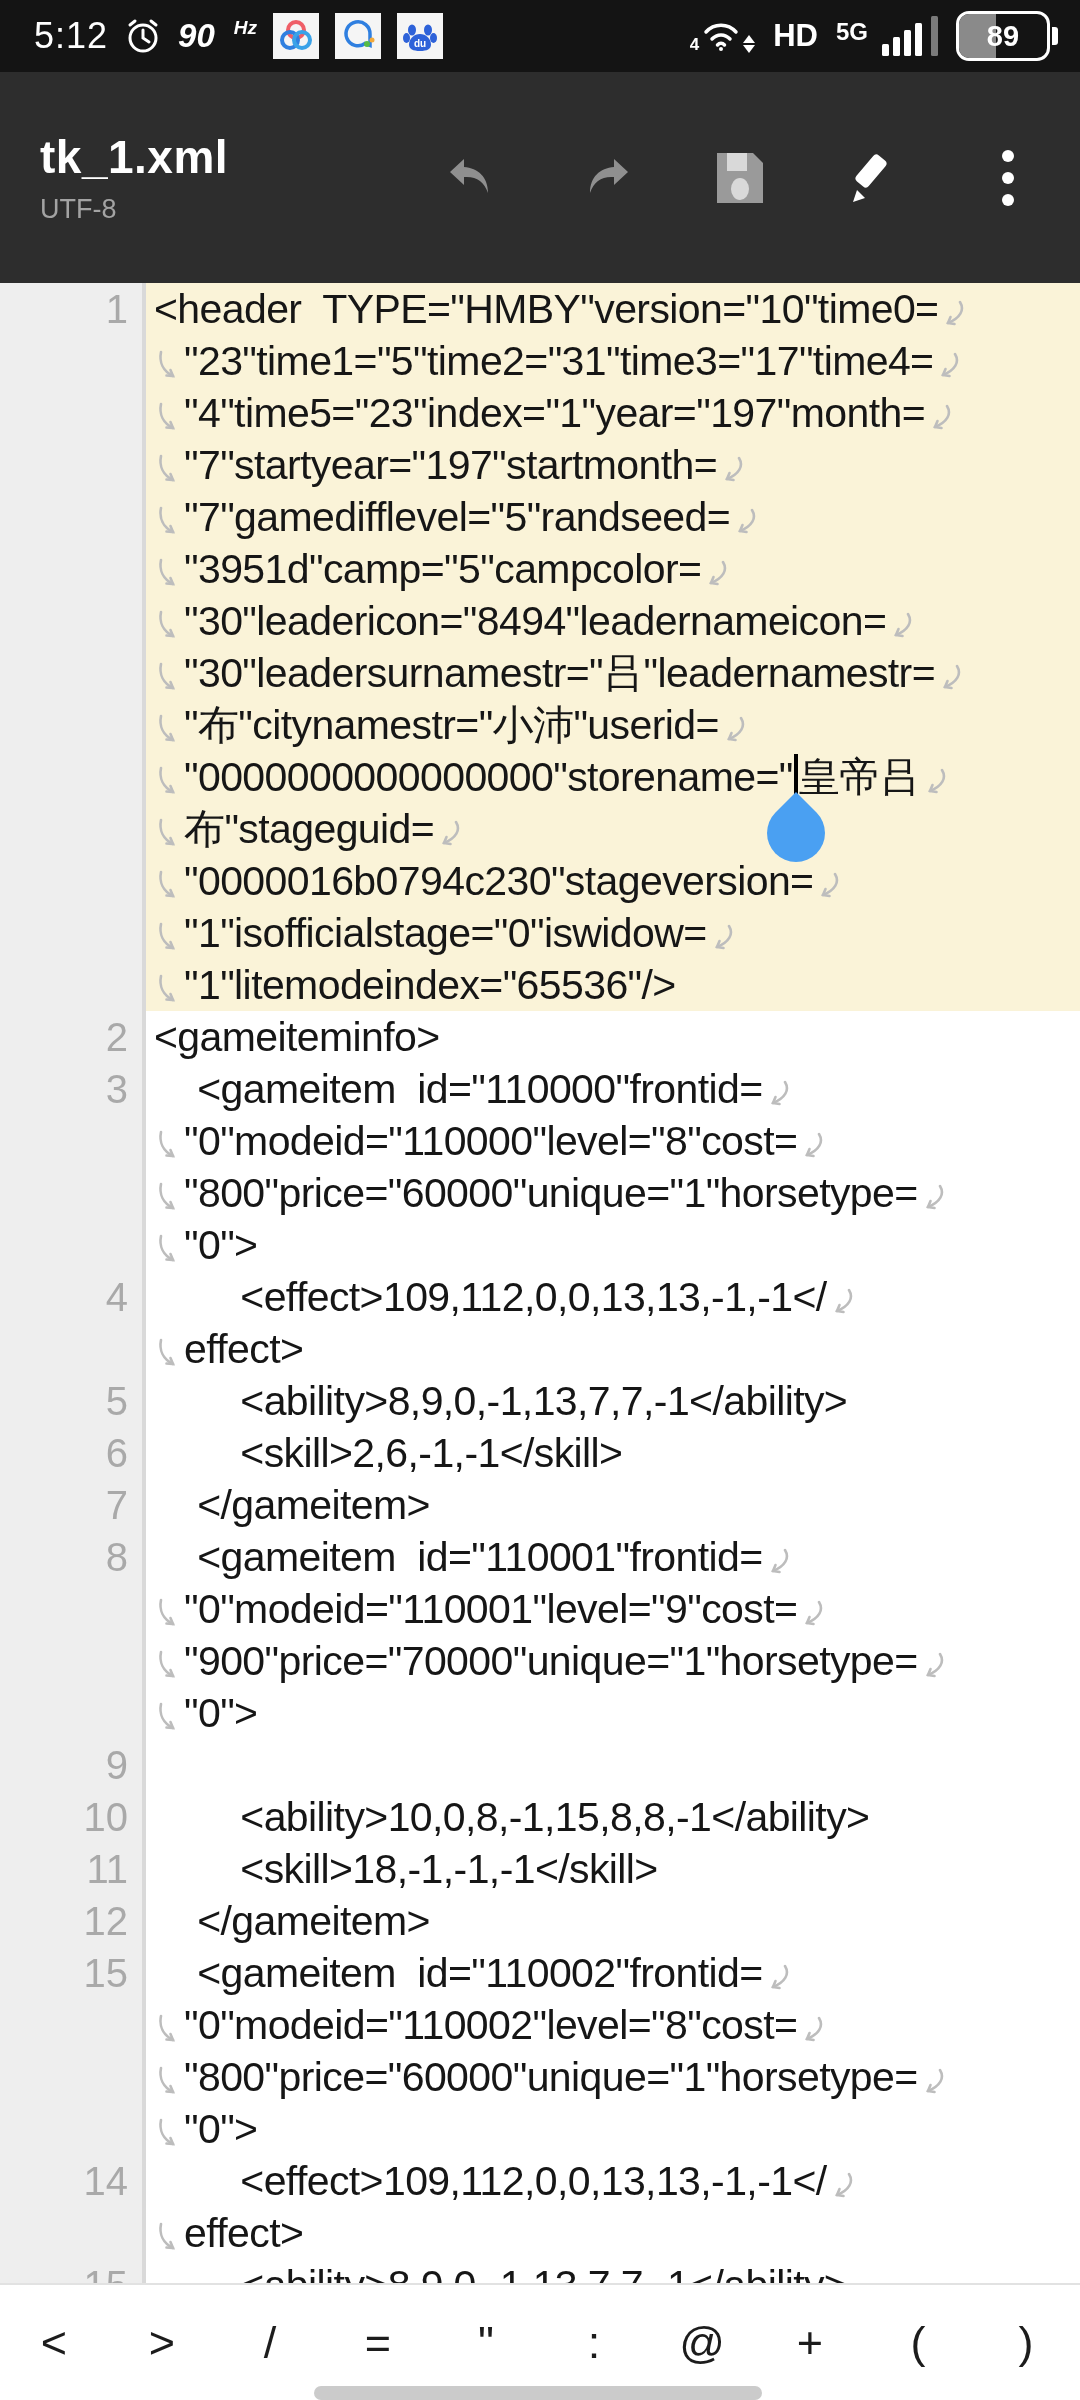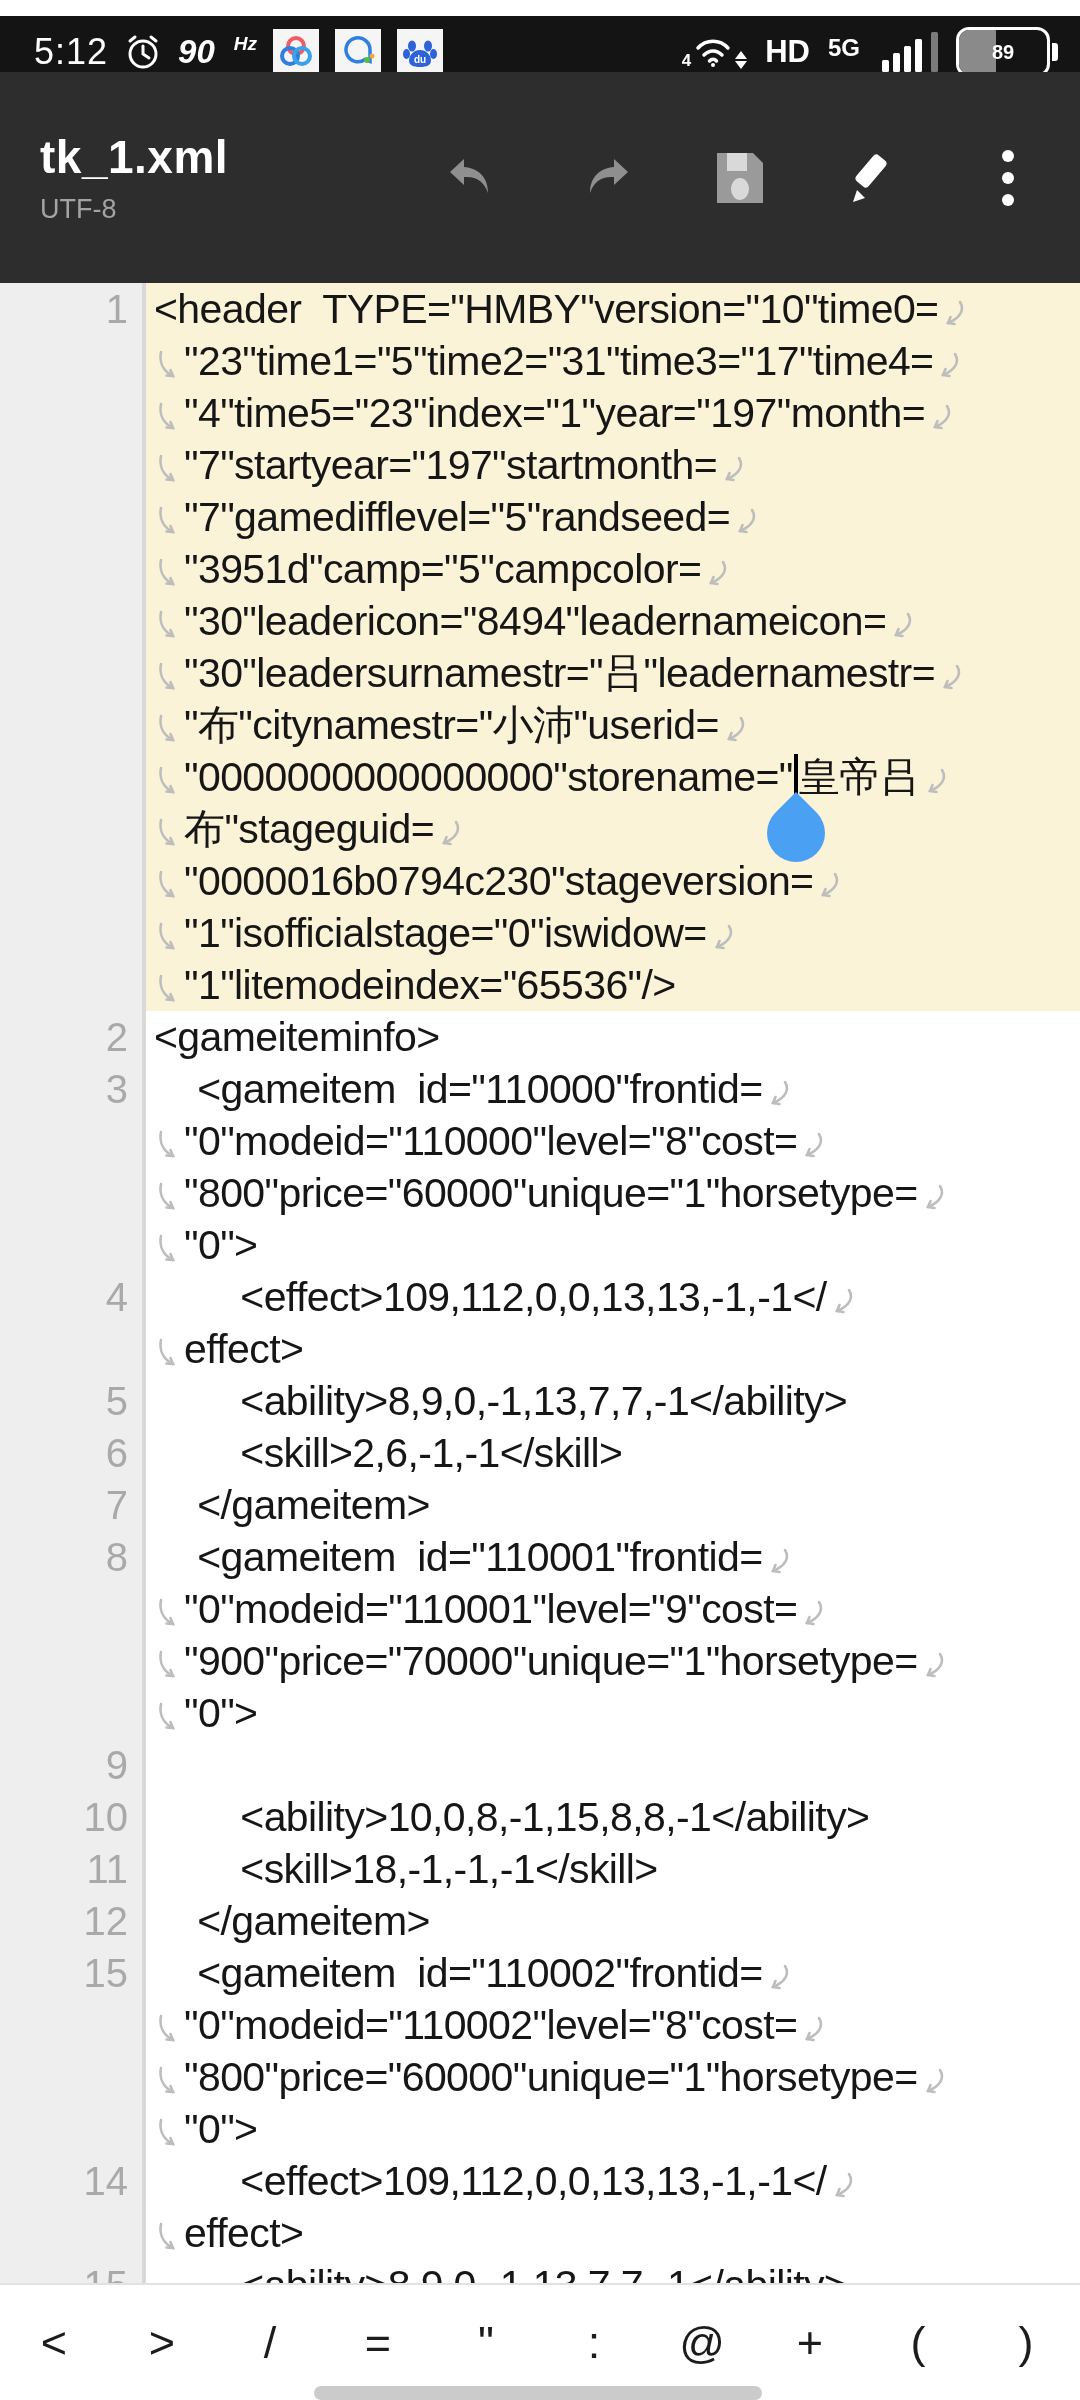--- a/index.html
+++ b/index.html
@@ -3,41 +3,41 @@
 <meta charset="utf-8">
 <style>
   html,body{margin:0;padding:0;}
   body{
     width:1080px;height:2400px;position:relative;overflow:hidden;
     background:#ffffff;font-family:"Liberation Sans",sans-serif;
     -webkit-font-smoothing:antialiased;
   }
   
   .statusbar{
-    position:absolute;top:16px;left:0;width:1080px;height:72px;background:#141414;
+    position:absolute;top:0;left:0;width:1080px;height:72px;background:#141414;
     display:flex;align-items:center;justify-content:space-between;color:#fff;
   }
   .sb-left{display:flex;align-items:center;gap:16px;padding-left:34px;}
   .sb-right{display:flex;align-items:center;gap:18px;padding-right:22px;}
   .sb-time{font-size:36px;font-weight:400;letter-spacing:1px;}
   .sb-rate{display:flex;align-items:flex-start;font-style:italic;font-weight:700;}
   .sb-rate .num{font-size:33px;}
   .sb-rate .unit{font-size:19px;margin-left:19px;}
   .app-icon{width:46px;height:46px;border-radius:0;background:#f5f5f5;
     display:flex;align-items:center;justify-content:center;overflow:hidden;}
   .sb-hd{font-size:31px;font-weight:700;}
-  .sig-group{display:flex;align-items:flex-end;gap:22px;}
+  .sig-group{display:flex;align-items:flex-end;gap:14px;}
   .sig-5g{font-size:24px;font-weight:700;align-self:flex-start;margin-top:2px;}
   .bars{display:flex;align-items:flex-end;gap:4px;}
   .bar{width:7px;background:#fff;border-radius:1.5px;}
   .bar.ghost{background:#7b7b7b;margin-left:5px;}
   .battery{position:relative;width:88px;height:44px;border:3px solid #fff;border-radius:13px;
     display:flex;align-items:center;justify-content:center;overflow:hidden;}
   .battery .fill{position:absolute;left:0;top:0;bottom:0;width:42%;background:#8a8a8a;}
-  .battery .pct{position:relative;font-size:20px;font-weight:700;color:#fff;}
+  .battery .pct{position:relative;font-size:29px;font-weight:700;color:#fff;}
   .battery-nub{width:6px;height:18px;background:#fff;border-radius:0 3px 3px 0;margin-left:2px;}
   .wifi-wrap{display:flex;align-items:flex-end;gap:2px;}
   .wifi-4{font-size:17px;font-weight:700;margin-bottom:-2px;}
   .updown{display:flex;flex-direction:column;gap:2px;margin-bottom:0px;}
   .tri{width:0;height:0;border-left:6px solid transparent;border-right:6px solid transparent;}
   .tri.up{border-bottom:8px solid #fff;}
   .tri.down{border-top:8px solid #fff;}
   
   .titlebar{
     position:absolute;top:72px;left:0;width:1080px;height:211px;background:#2d2d2d;

